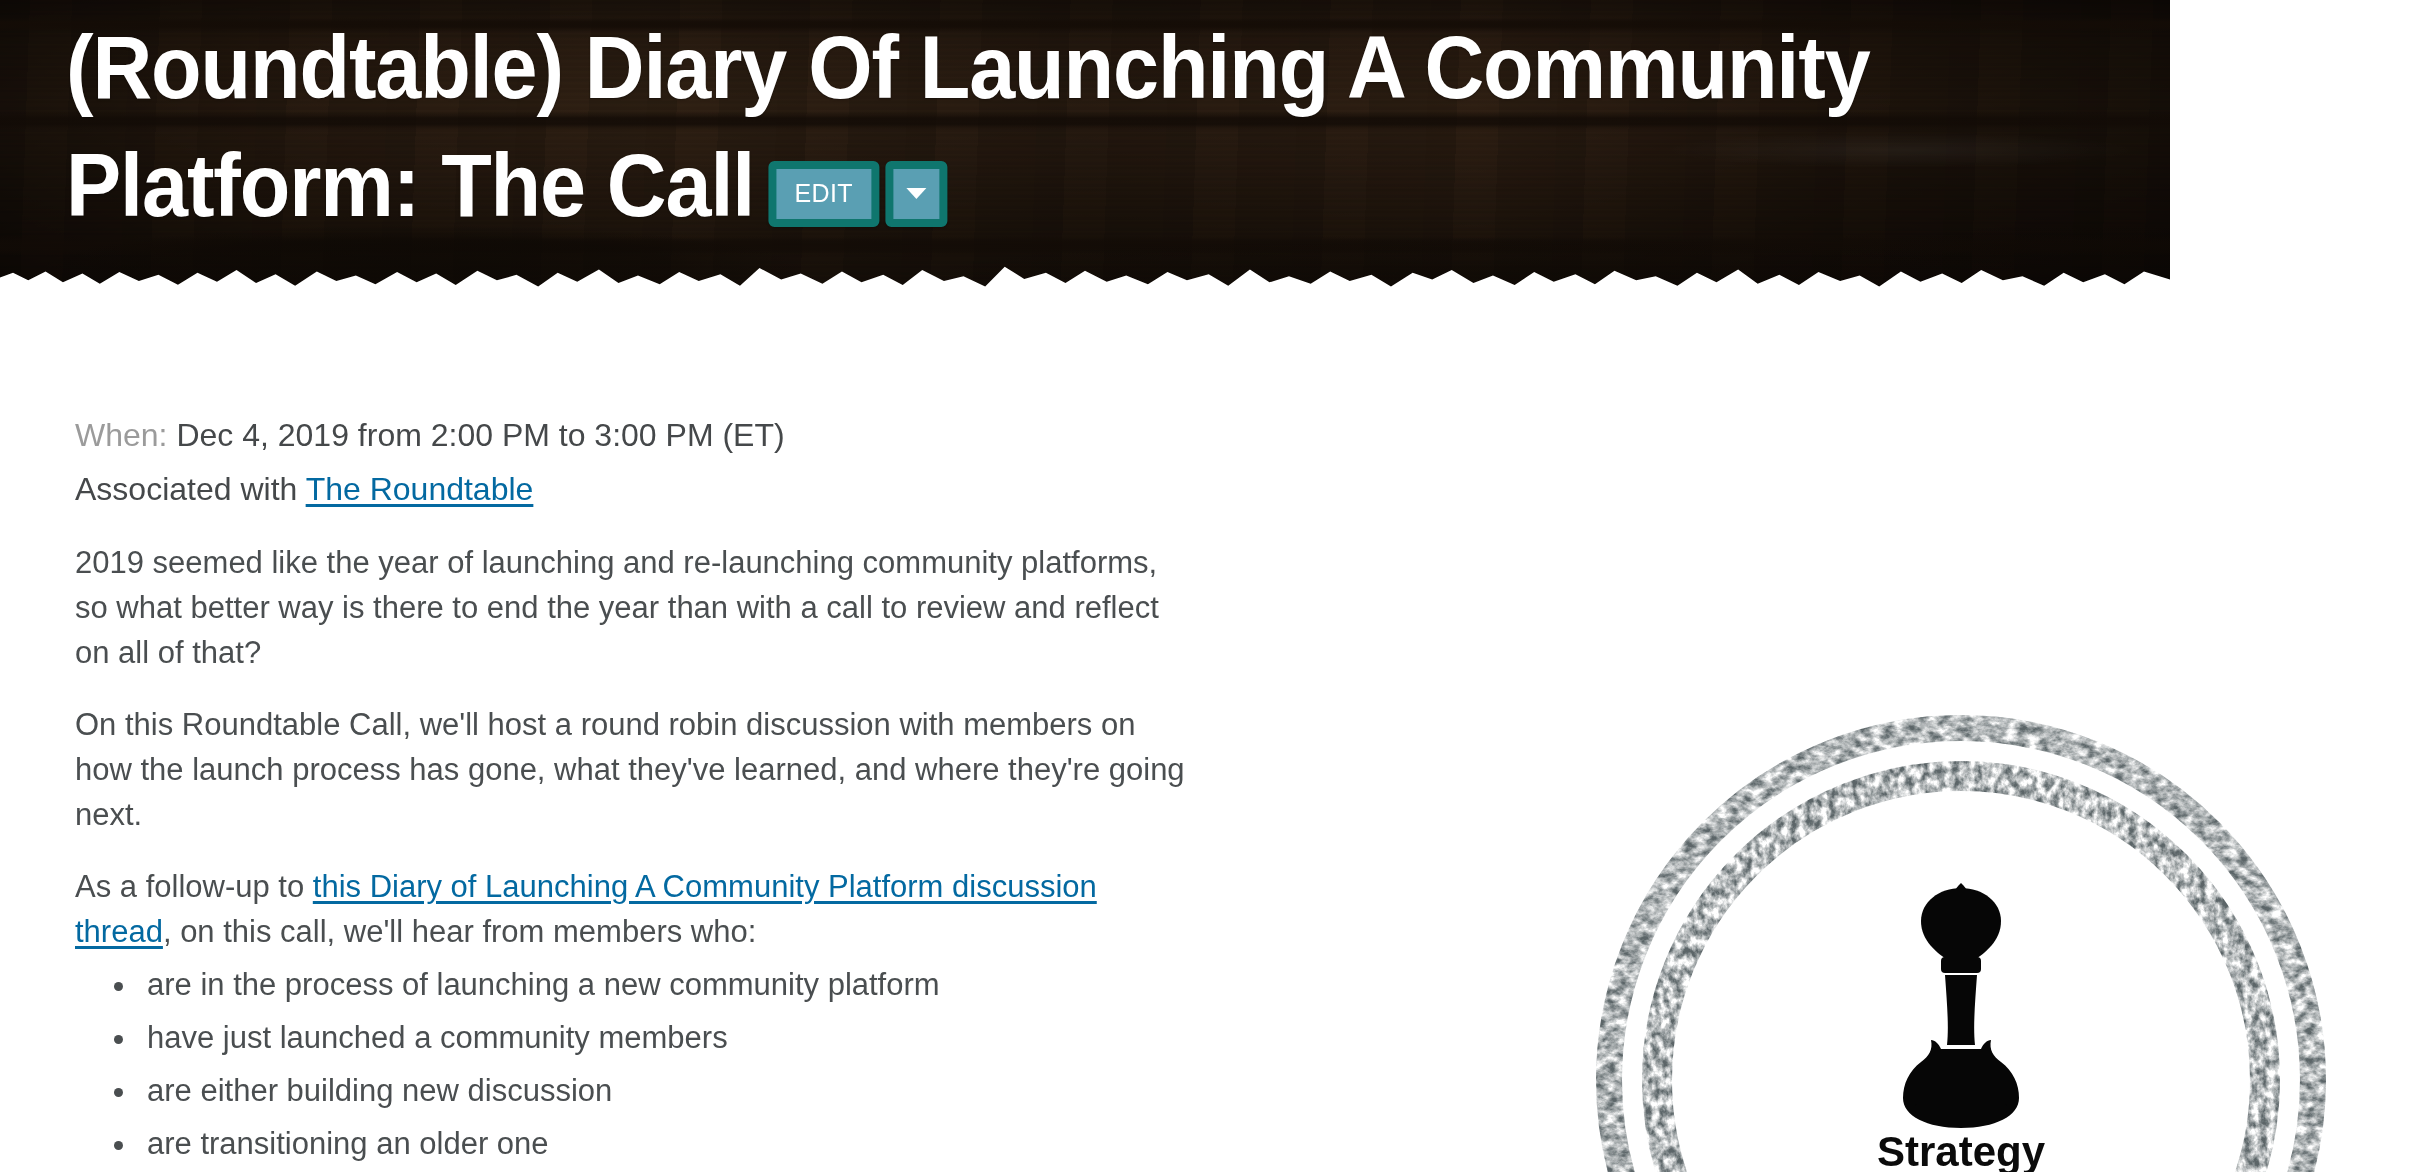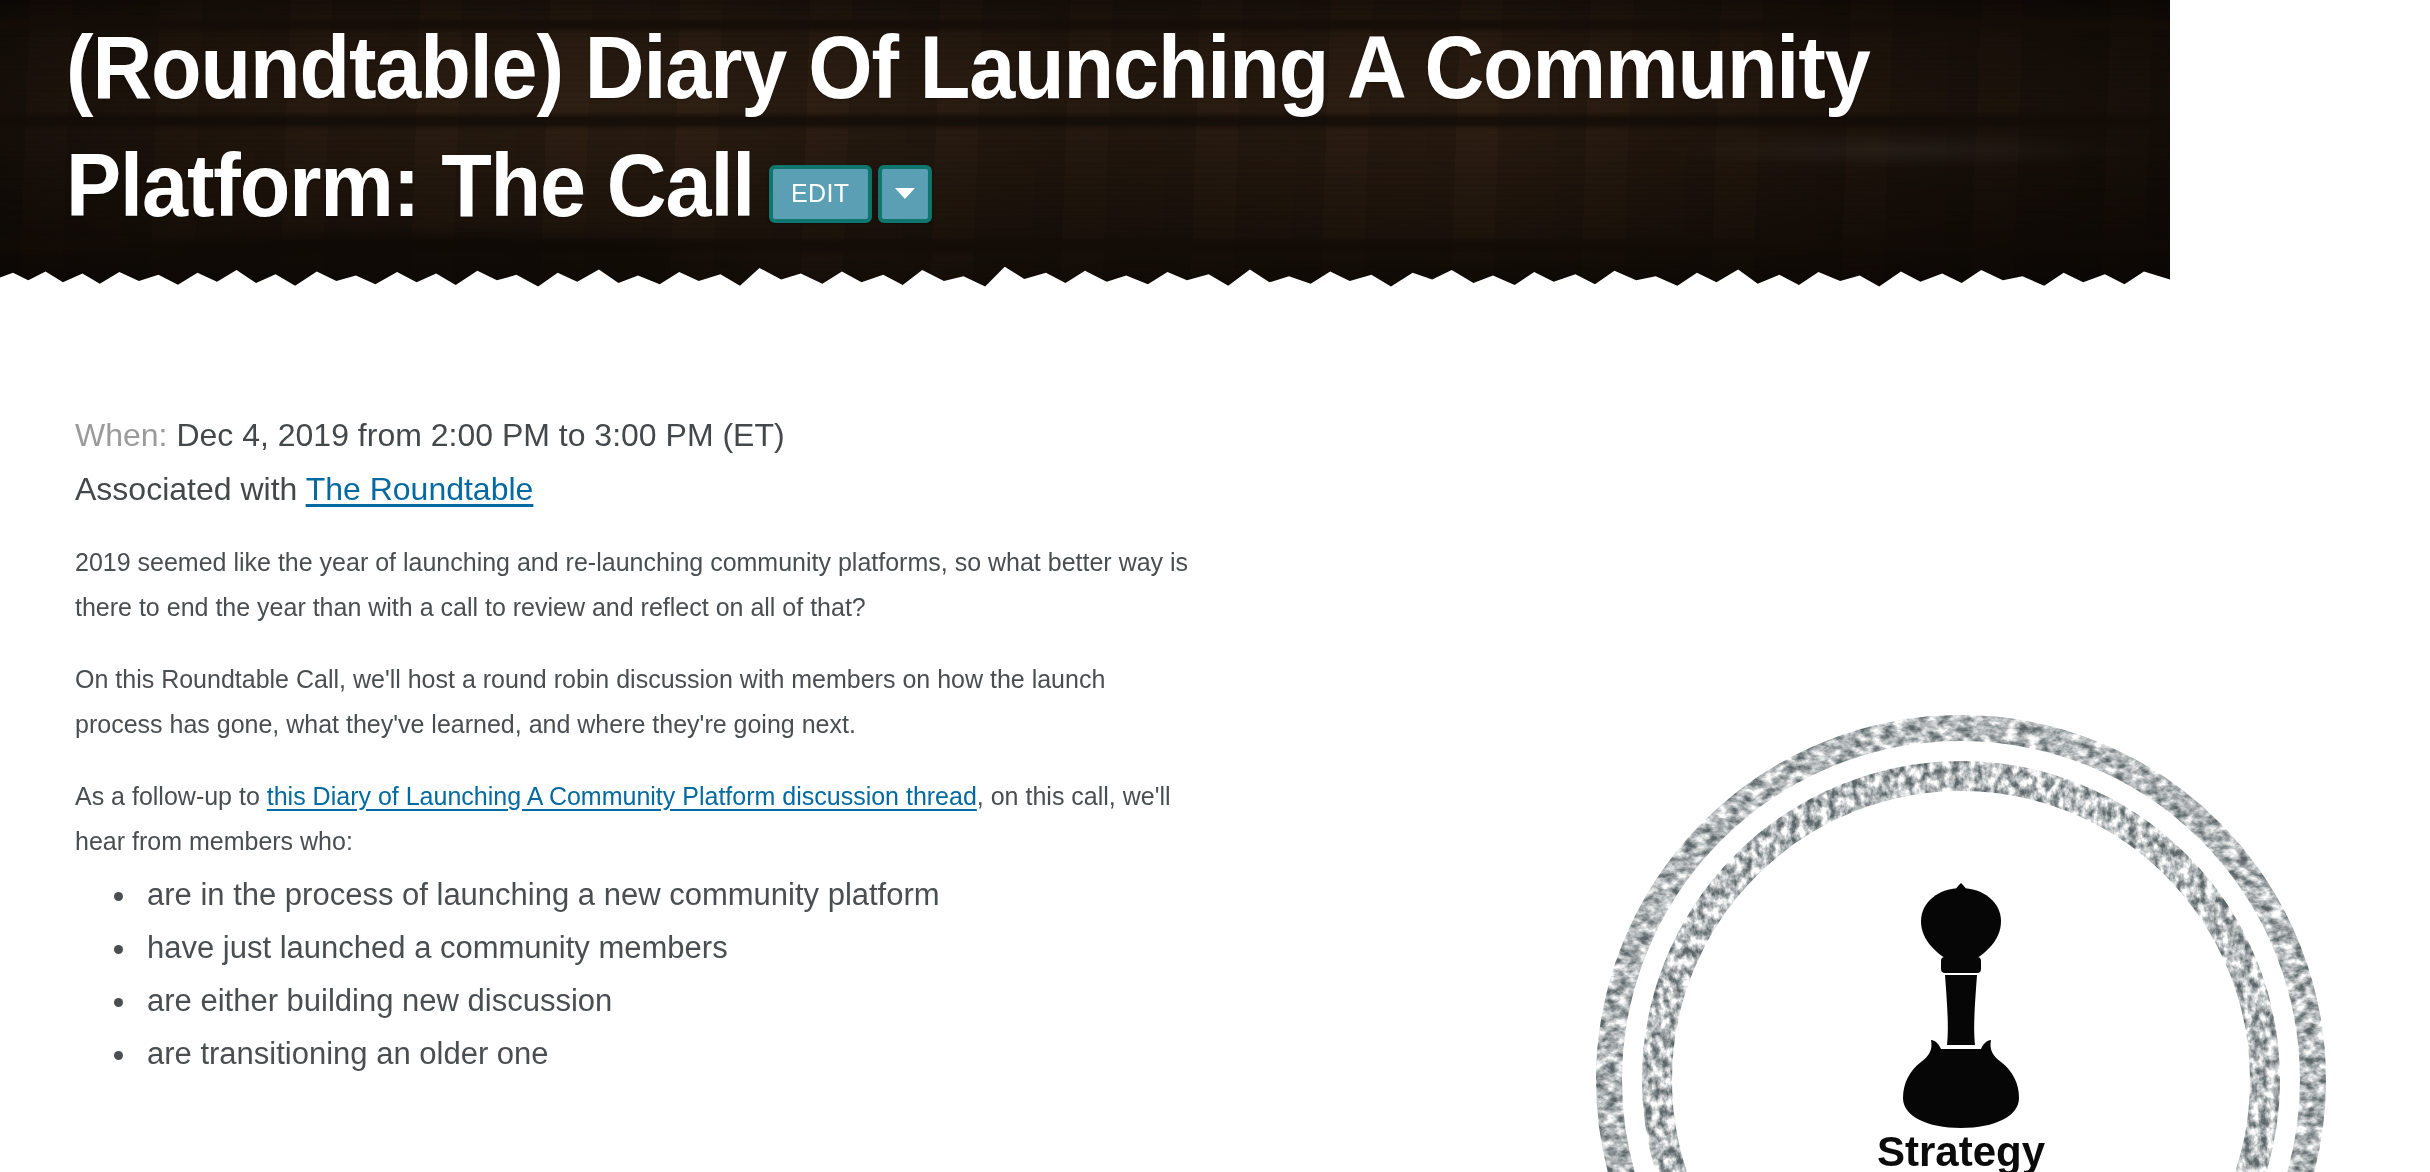--- a/index.html
+++ b/index.html
@@ -132,21 +132,21 @@
   }
   .edit-group {
     display: inline-flex;
     gap: 6px;
     vertical-align: 14px;
     margin-left: 22px;
     transform: scaleX(1.075);
   }
   .btn-edit, .btn-caret {
     background: #5a9fb3;
-    border: 4px solid #0f766e;
+    border: 8px solid #0f766e;
     border-radius: 6px;
     color: #ffffff;
     font-family: "Liberation Sans", sans-serif;
     font-weight: 400;
     cursor: pointer;
     box-shadow: 0 1px 2px rgba(0,0,0,0.25);
   }
   .btn-edit {
     font-size: 25px;
     line-height: 1;
@@ -192,21 +192,21 @@
     color: #9b9b9b;
   }
   .meta-value { color: #45484a; }
   .link {
     color: #0369a1;
     text-decoration: underline;
     text-underline-offset: 4px;
     cursor: pointer;
   }
   .body-p {
-    font-size: 25px;
+    font-size: 31px;
     line-height: 45px;
     color: #4a4e50;
     margin: 27px 0 0 0;
     font-family: "Liberation Sans", sans-serif;
   }
   .body-p.first { margin-top: 24px; }
   .bullets {
     margin: 2px 0 0 0;
     padding-left: 56px;
     list-style: disc;

